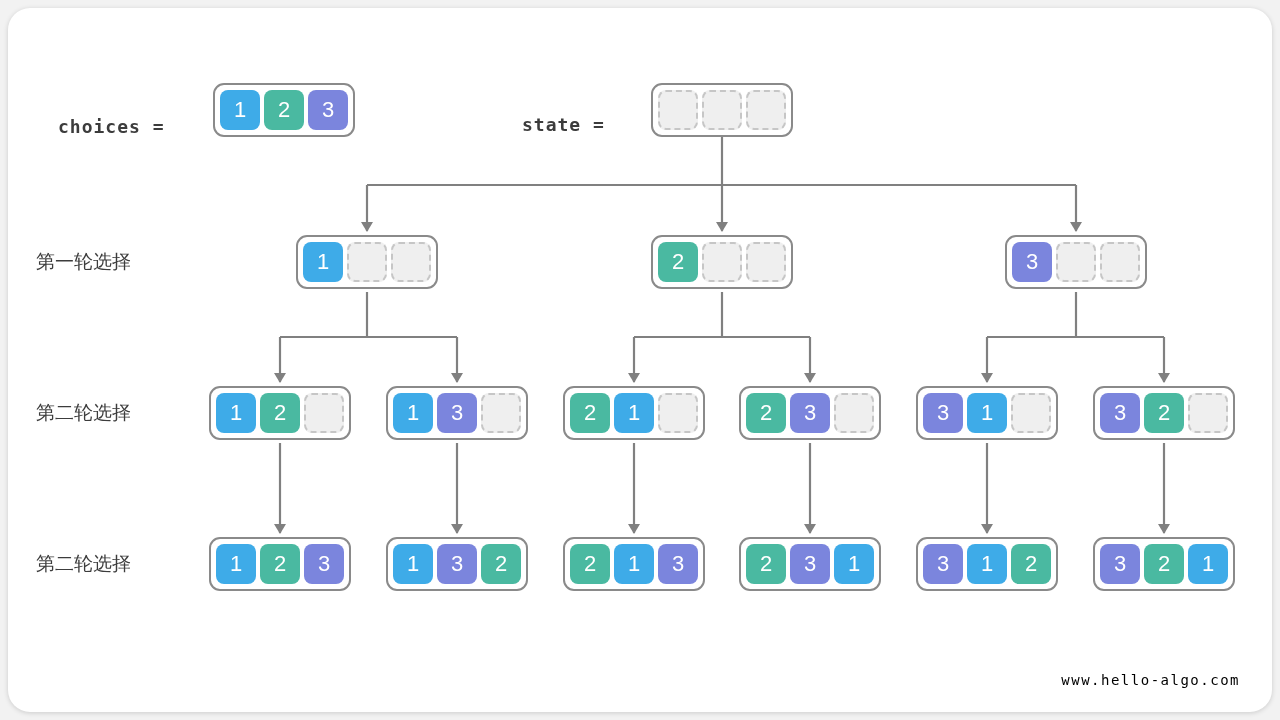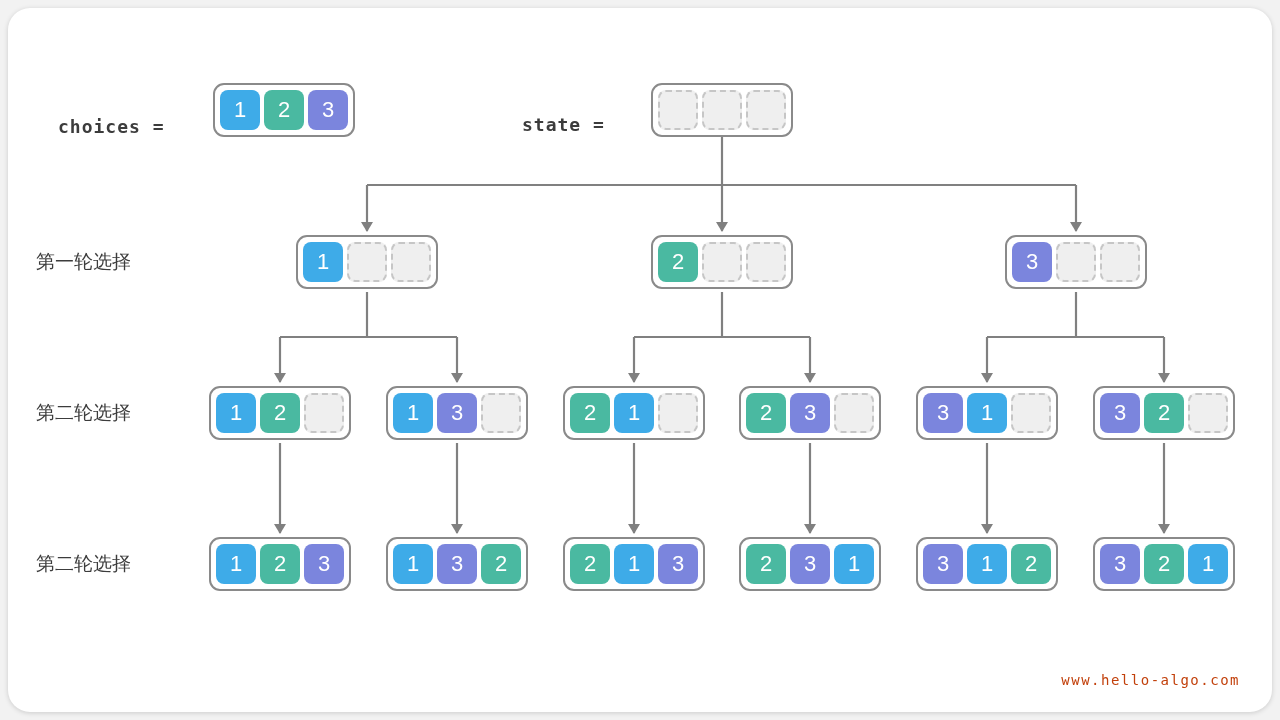--- a/index.html
+++ b/index.html
@@ -46,21 +46,21 @@
     color:#3c3c3c;
     white-space:nowrap;
     transform:translateY(-50%);
     left:36px;
   }
   .watermark{
     position:absolute;
     right:40px;bottom:32px;
     font-family:"DejaVu Sans Mono","Liberation Mono",monospace;
     font-size:14px;
-    color:#c2410c;
+    color:#000000;
     letter-spacing:1.5px;
     white-space:nowrap;
     margin-top:36px;
   }
   
   .array{
     position:absolute;
     display:flex;
     align-items:center;
     gap:4px;

